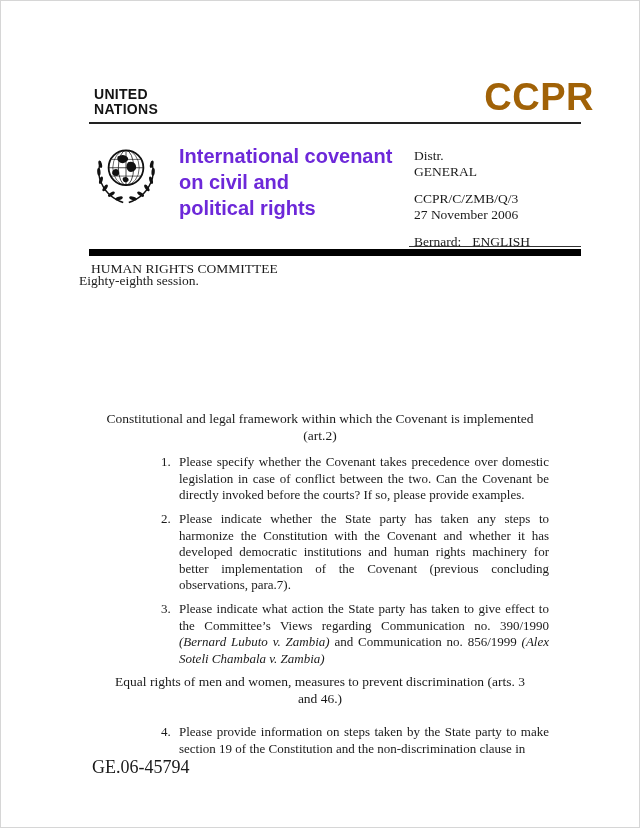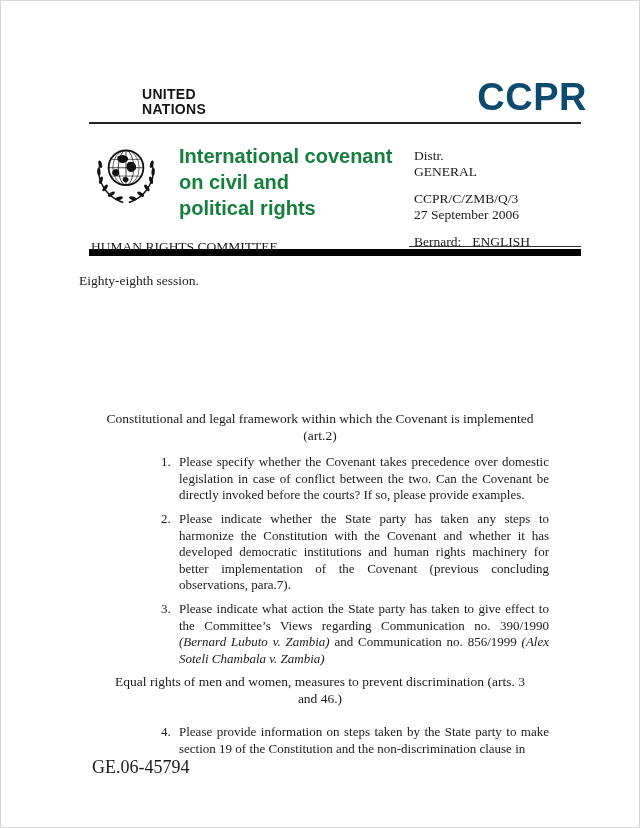--- a/index.html
+++ b/index.html
@@ -11,55 +11,55 @@
     font-family: "Liberation Serif", serif;
     color: #1a1a1a;
     border: 1px solid #d6d6d6;
     box-sizing: border-box;
     overflow: hidden;
   }
   .org-name {
     position: absolute; left: 93px; top: 86px;
     font-family: "Liberation Sans", sans-serif;
     font-weight: bold; font-size: 14px; line-height: 15px;
-    letter-spacing: 0.3px; white-space: pre-line; color: #141414; margin-left: 48px;
+    letter-spacing: 0.3px; white-space: pre-line; color: #141414;
   }
   .doc-code {
-    position: absolute; right: 52px; top: 76px;
+    position: absolute; right: 45px; top: 76px;
     font-family: "Liberation Sans", sans-serif;
     font-weight: bold; font-size: 38px; line-height: 40px;
-    letter-spacing: 0.5px; color: #0c4a6e;
+    letter-spacing: 0.5px; color: #a16207;
   }
   .rule-thin {
     position: absolute; left: 88px; top: 121px;
     width: 492px; height: 2px; background: #222;
   }
   .emblem { position: absolute; left: 90px; top: 141px; width: 70px; height: 64px; }
   .covenant-title {
     position: absolute; left: 178px; top: 142px;
     font-family: "Liberation Sans", sans-serif;
     font-weight: bold; font-size: 20px; line-height: 26px;
-    white-space: pre-line; color: #15803d;
+    white-space: pre-line; color: #6d28d9;
   }
   .distr-block {
     position: absolute; left: 413px; top: 147px;
     font-size: 13.5px; line-height: 16px;
   }
   .distr-group { margin-bottom: 11px; }
   .original-line { white-space: nowrap; }
   .original-value { margin-left: 11px; }
   .rule-under-original {
     position: absolute; left: 408px; top: 245px;
     width: 172px; height: 1px; background: #333;
   }
   .rule-thick {
     position: absolute; left: 88px; top: 248px;
     width: 492px; height: 7px; background: #000;
   }
-  .committee-name { position: absolute; left: 90px; top: 238px; font-size: 13.5px; }
+  .committee-name { position: absolute; left: 90px; top: 260px; font-size: 13.5px; }
   .committee-session { position: absolute; left: 78px; top: 272px; font-size: 13.5px; }
   .doc-title {
     position: absolute; left: 90px; top: 328px; width: 458px;
     font-weight: bold; font-size: 13.5px; line-height: 17.3px;
     text-align: justify;
   }
   .section-heading {
     position: absolute; left: 90px; width: 458px;
     font-weight: normal; font-size: 13.5px; line-height: 17px;
     text-align: center; white-space: pre-line;
@@ -131,21 +131,21 @@
 on civil and
 political rights</div>
 
   <div class="distr-block">
     <div class="distr-group">
       <div>Distr.</div>
       <div>GENERAL</div>
     </div>
     <div class="distr-group">
       <div>CCPR/C/ZMB/Q/3</div>
-      <div>27 September 2006</div>
+      <div>27 November 2006</div>
     </div>
     <div class="distr-group original-line">
       <span>Bernard:</span><span class="original-value">ENGLISH</span>
     </div>
   </div>
 
   <div class="rule-under-original"></div>
   <div class="rule-thick"></div>
 
   <div class="committee-name">HUMAN RIGHTS COMMITTEE</div>

